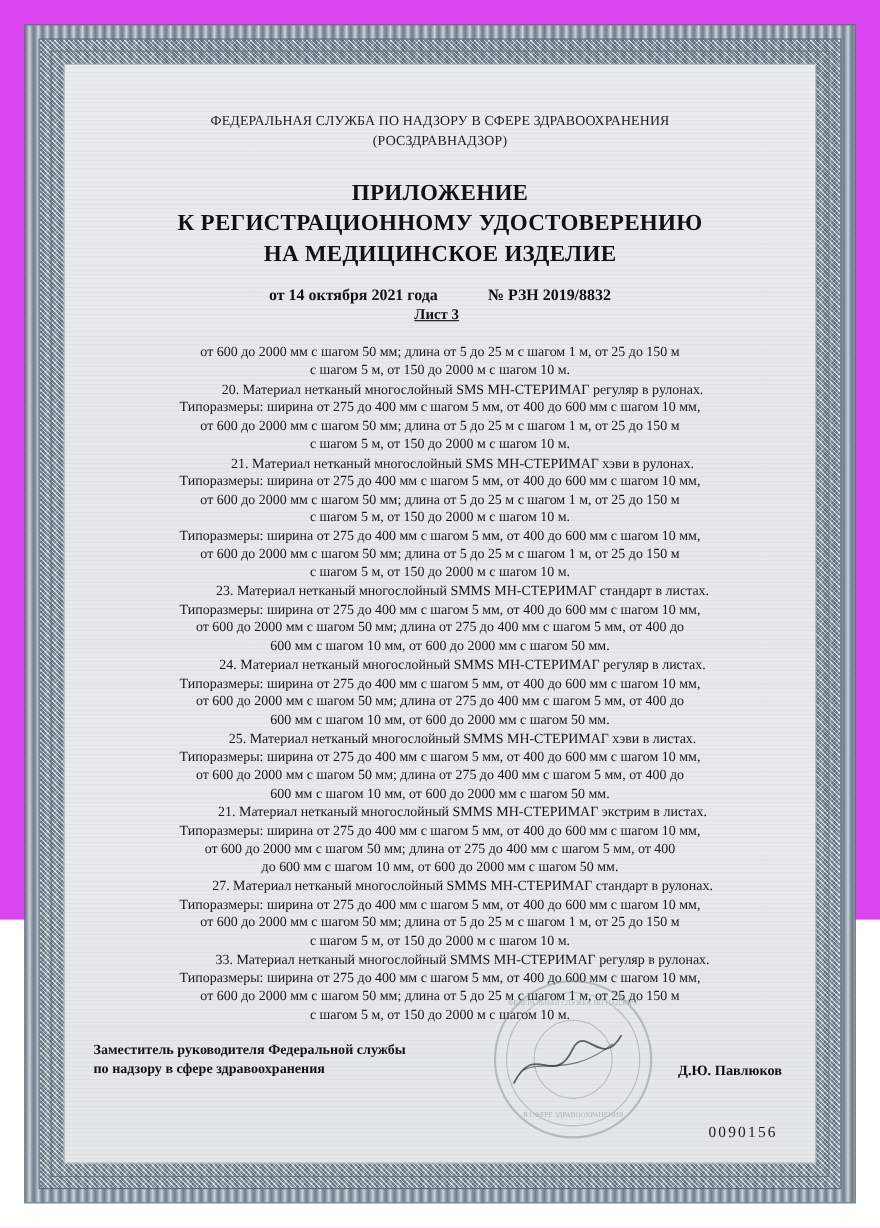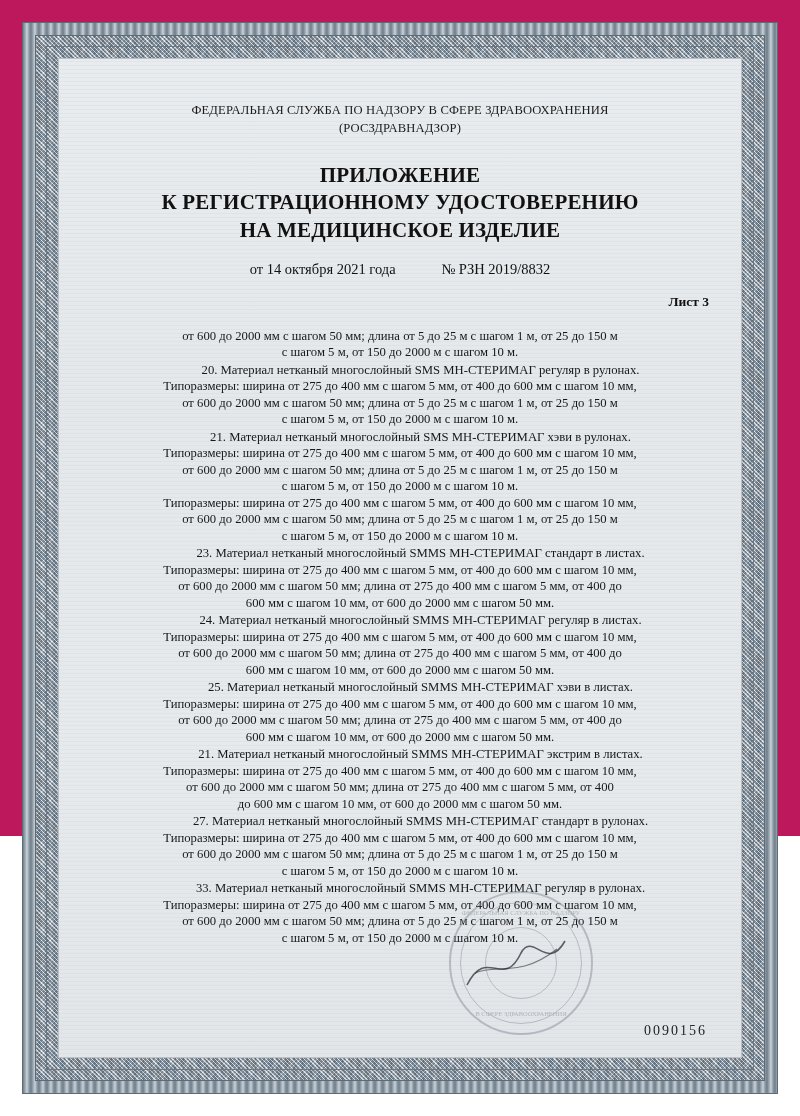--- a/index.html
+++ b/index.html
@@ -10,21 +10,21 @@
   body {
     width: 800px;
     height: 1116px;
     font-family: "Liberation Serif", serif;
     overflow: hidden;
   }
   .page {
     position: relative;
     width: 800px;
     height: 836px;
-    background: #be185d;
+    background: #d946ef;
   }
   
   .border-outer {
     position: absolute;
     left: 22px;
     top: 22px;
     width: 756px;
     height: 1072px;
     box-sizing: border-box;
     background:
@@ -105,32 +105,33 @@
     font-weight: bold;
     font-size: 21px;
     line-height: 1.32;
     color: #111;
     letter-spacing: 0.2px;
   }
   .title div { white-space: nowrap; }
   .docline {
     margin-top: 16px;
     text-align: center;
-    font-weight: normal;
+    font-weight: bold;
     font-size: 14.5px;
     color: #111;
   }
   .docline .date { margin-right: 42px; }
   .sheet {
-    margin-top: 16px;
-    text-align: right;
+    margin-top: 0;
+    text-align: center;
     font-weight: bold;
     font-size: 13.5px;
     color: #111;
     padding-right: 6px;
+    text-decoration: underline;
   }
   
   .body {
     margin-top: 18px;
     font-size: 12.7px;
     line-height: 1.30;
     color: #16181a;
     text-align: center;
   }
   .body p {
@@ -325,20 +326,25 @@
           <p class="item-head">27. Материал нетканый многослойный SMMS МН-СТЕРИМАГ стандарт в рулонах.</p>
           <p>Типоразмеры: ширина от 275 до 400 мм с шагом 5 мм, от 400 до 600 мм с шагом 10 мм,</p>
           <p>от 600 до 2000 мм с шагом 50 мм; длина от 5 до 25 м с шагом 1 м, от 25 до 150 м</p>
           <p>с шагом 5 м, от 150 до 2000 м с шагом 10 м.</p>
           <p class="item-head">33. Материал нетканый многослойный SMMS МН-СТЕРИМАГ регуляр в рулонах.</p>
           <p>Типоразмеры: ширина от 275 до 400 мм с шагом 5 мм, от 400 до 600 мм с шагом 10 мм,</p>
           <p>от 600 до 2000 мм с шагом 50 мм; длина от 5 до 25 м с шагом 1 м, от 25 до 150 м</p>
           <p>с шагом 5 м, от 150 до 2000 м с шагом 10 м.</p>
         </div>
 
+      <div class="signature">
+        <div>Заместитель руководителя Федеральной службы</div>
+        <div>по надзору в сфере здравоохранения</div>
+        <div class="sig-name">Д.Ю.  Павлюков</div>
+      </div>
 
     </div>
 
     <div class="serial">0090156</div>
 
     <div class="stamp-gray">
       <div class="ring2"></div>
       <div class="ring3"></div>
       <div class="arc-top">ФЕДЕРАЛЬНАЯ СЛУЖБА ПО НАДЗОРУ</div>
       <div class="arc-bottom">В СФЕРЕ ЗДРАВООХРАНЕНИЯ</div>

